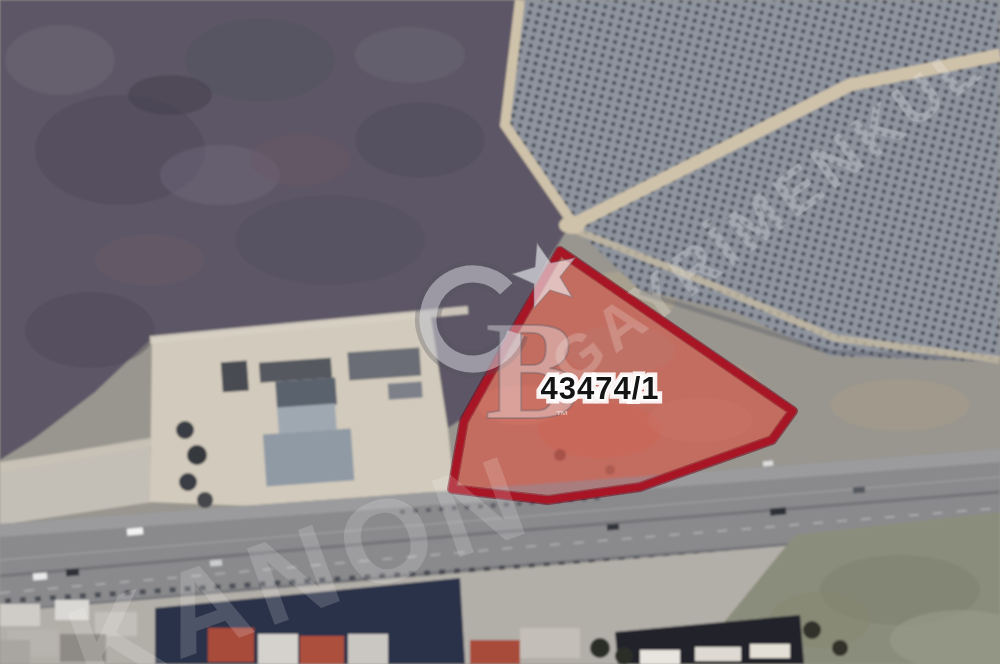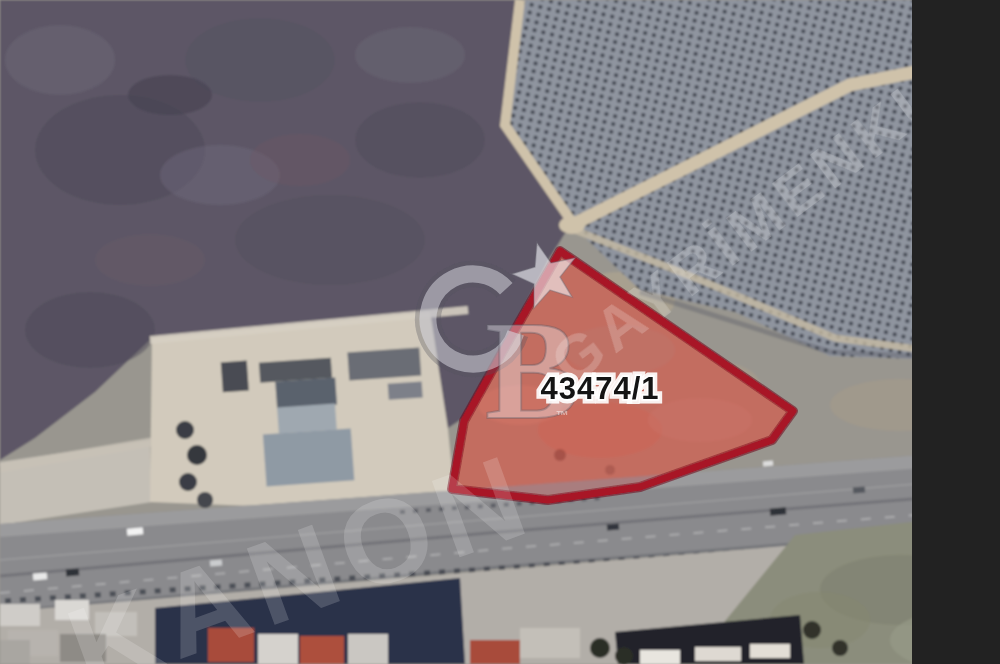--- a/index.html
+++ b/index.html
@@ -1,16 +1,16 @@
 <!DOCTYPE html>
 <html><head>
 <meta charset="utf-8">
 <style>
   html,body{margin:0;padding:0;background:#222;}
-  .stage{position:relative;width:912px;height:664px;overflow:hidden;background:#99968f;
+  .stage{position:relative;width:1000px;height:664px;overflow:hidden;background:#99968f;
          font-family:"Liberation Sans", sans-serif;}
   svg{position:absolute;left:0;top:0;display:block;}
   .lbl{font-family:"Liberation Sans", sans-serif;font-weight:bold;}
   .serifB{font-family:"Liberation Serif", serif;font-weight:bold;}
 </style>
 </head>
 <body>
 
 <div class="stage">
 <svg width="1000" height="664" viewBox="0 0 1000 664">

